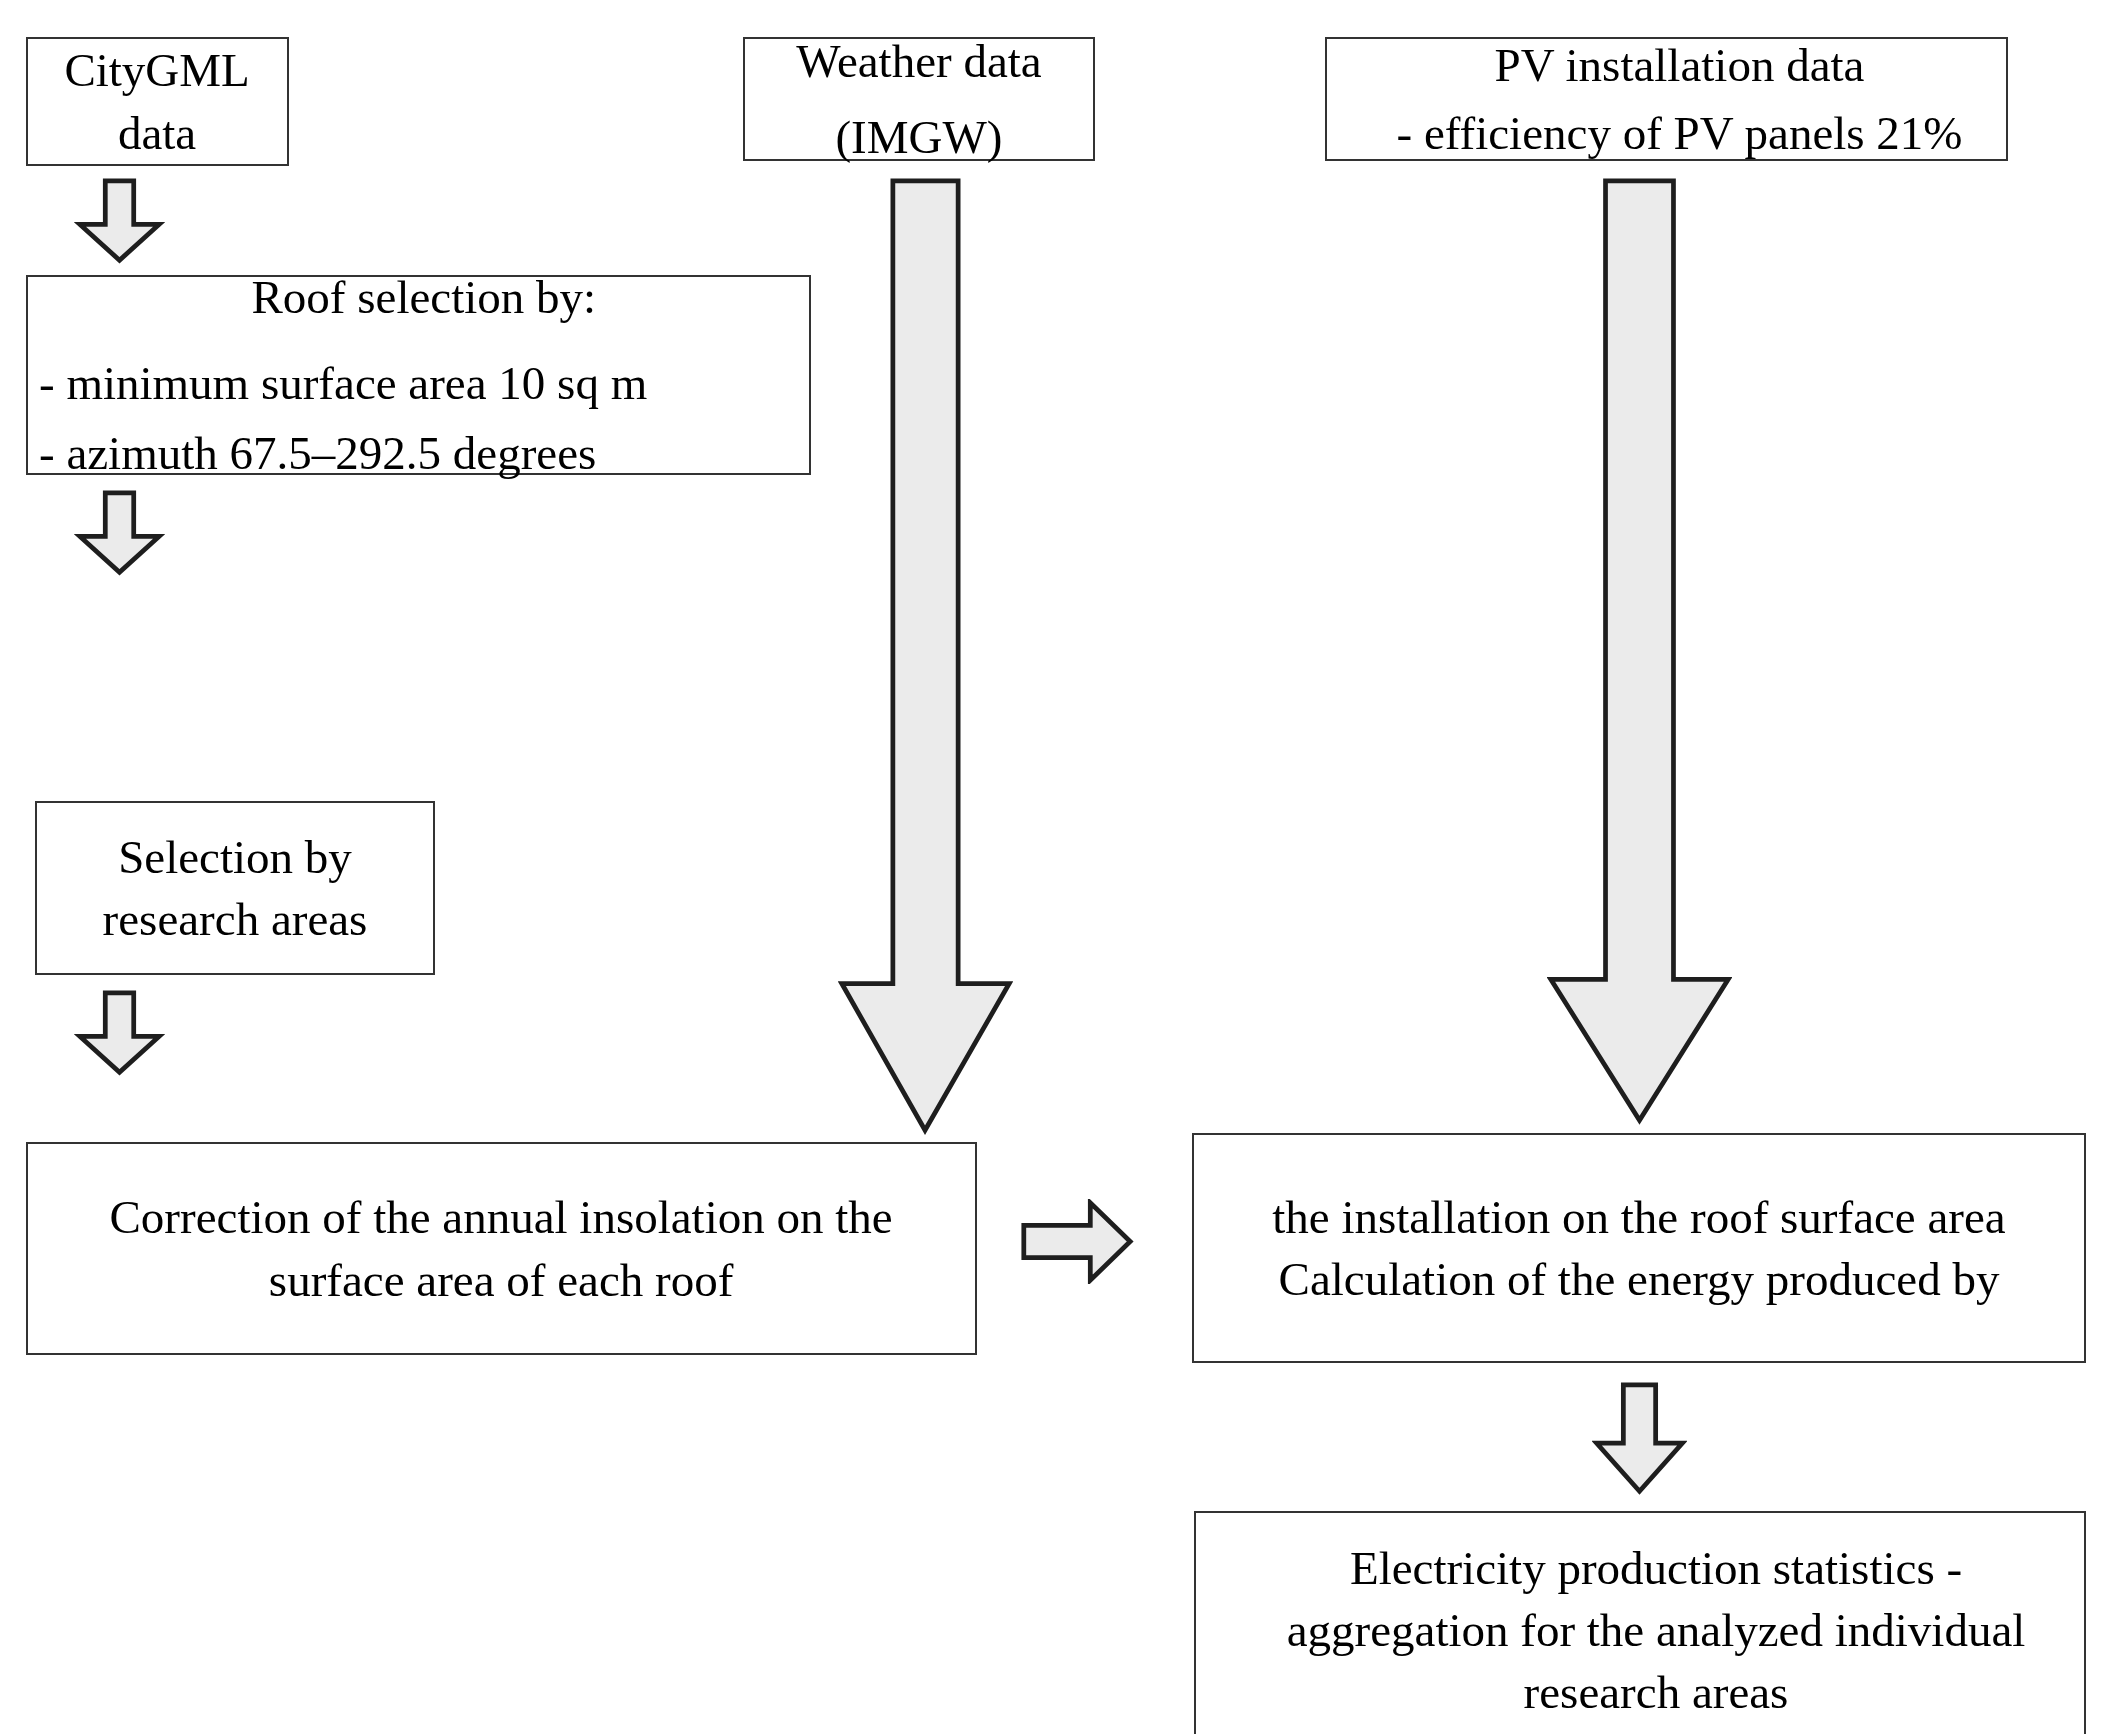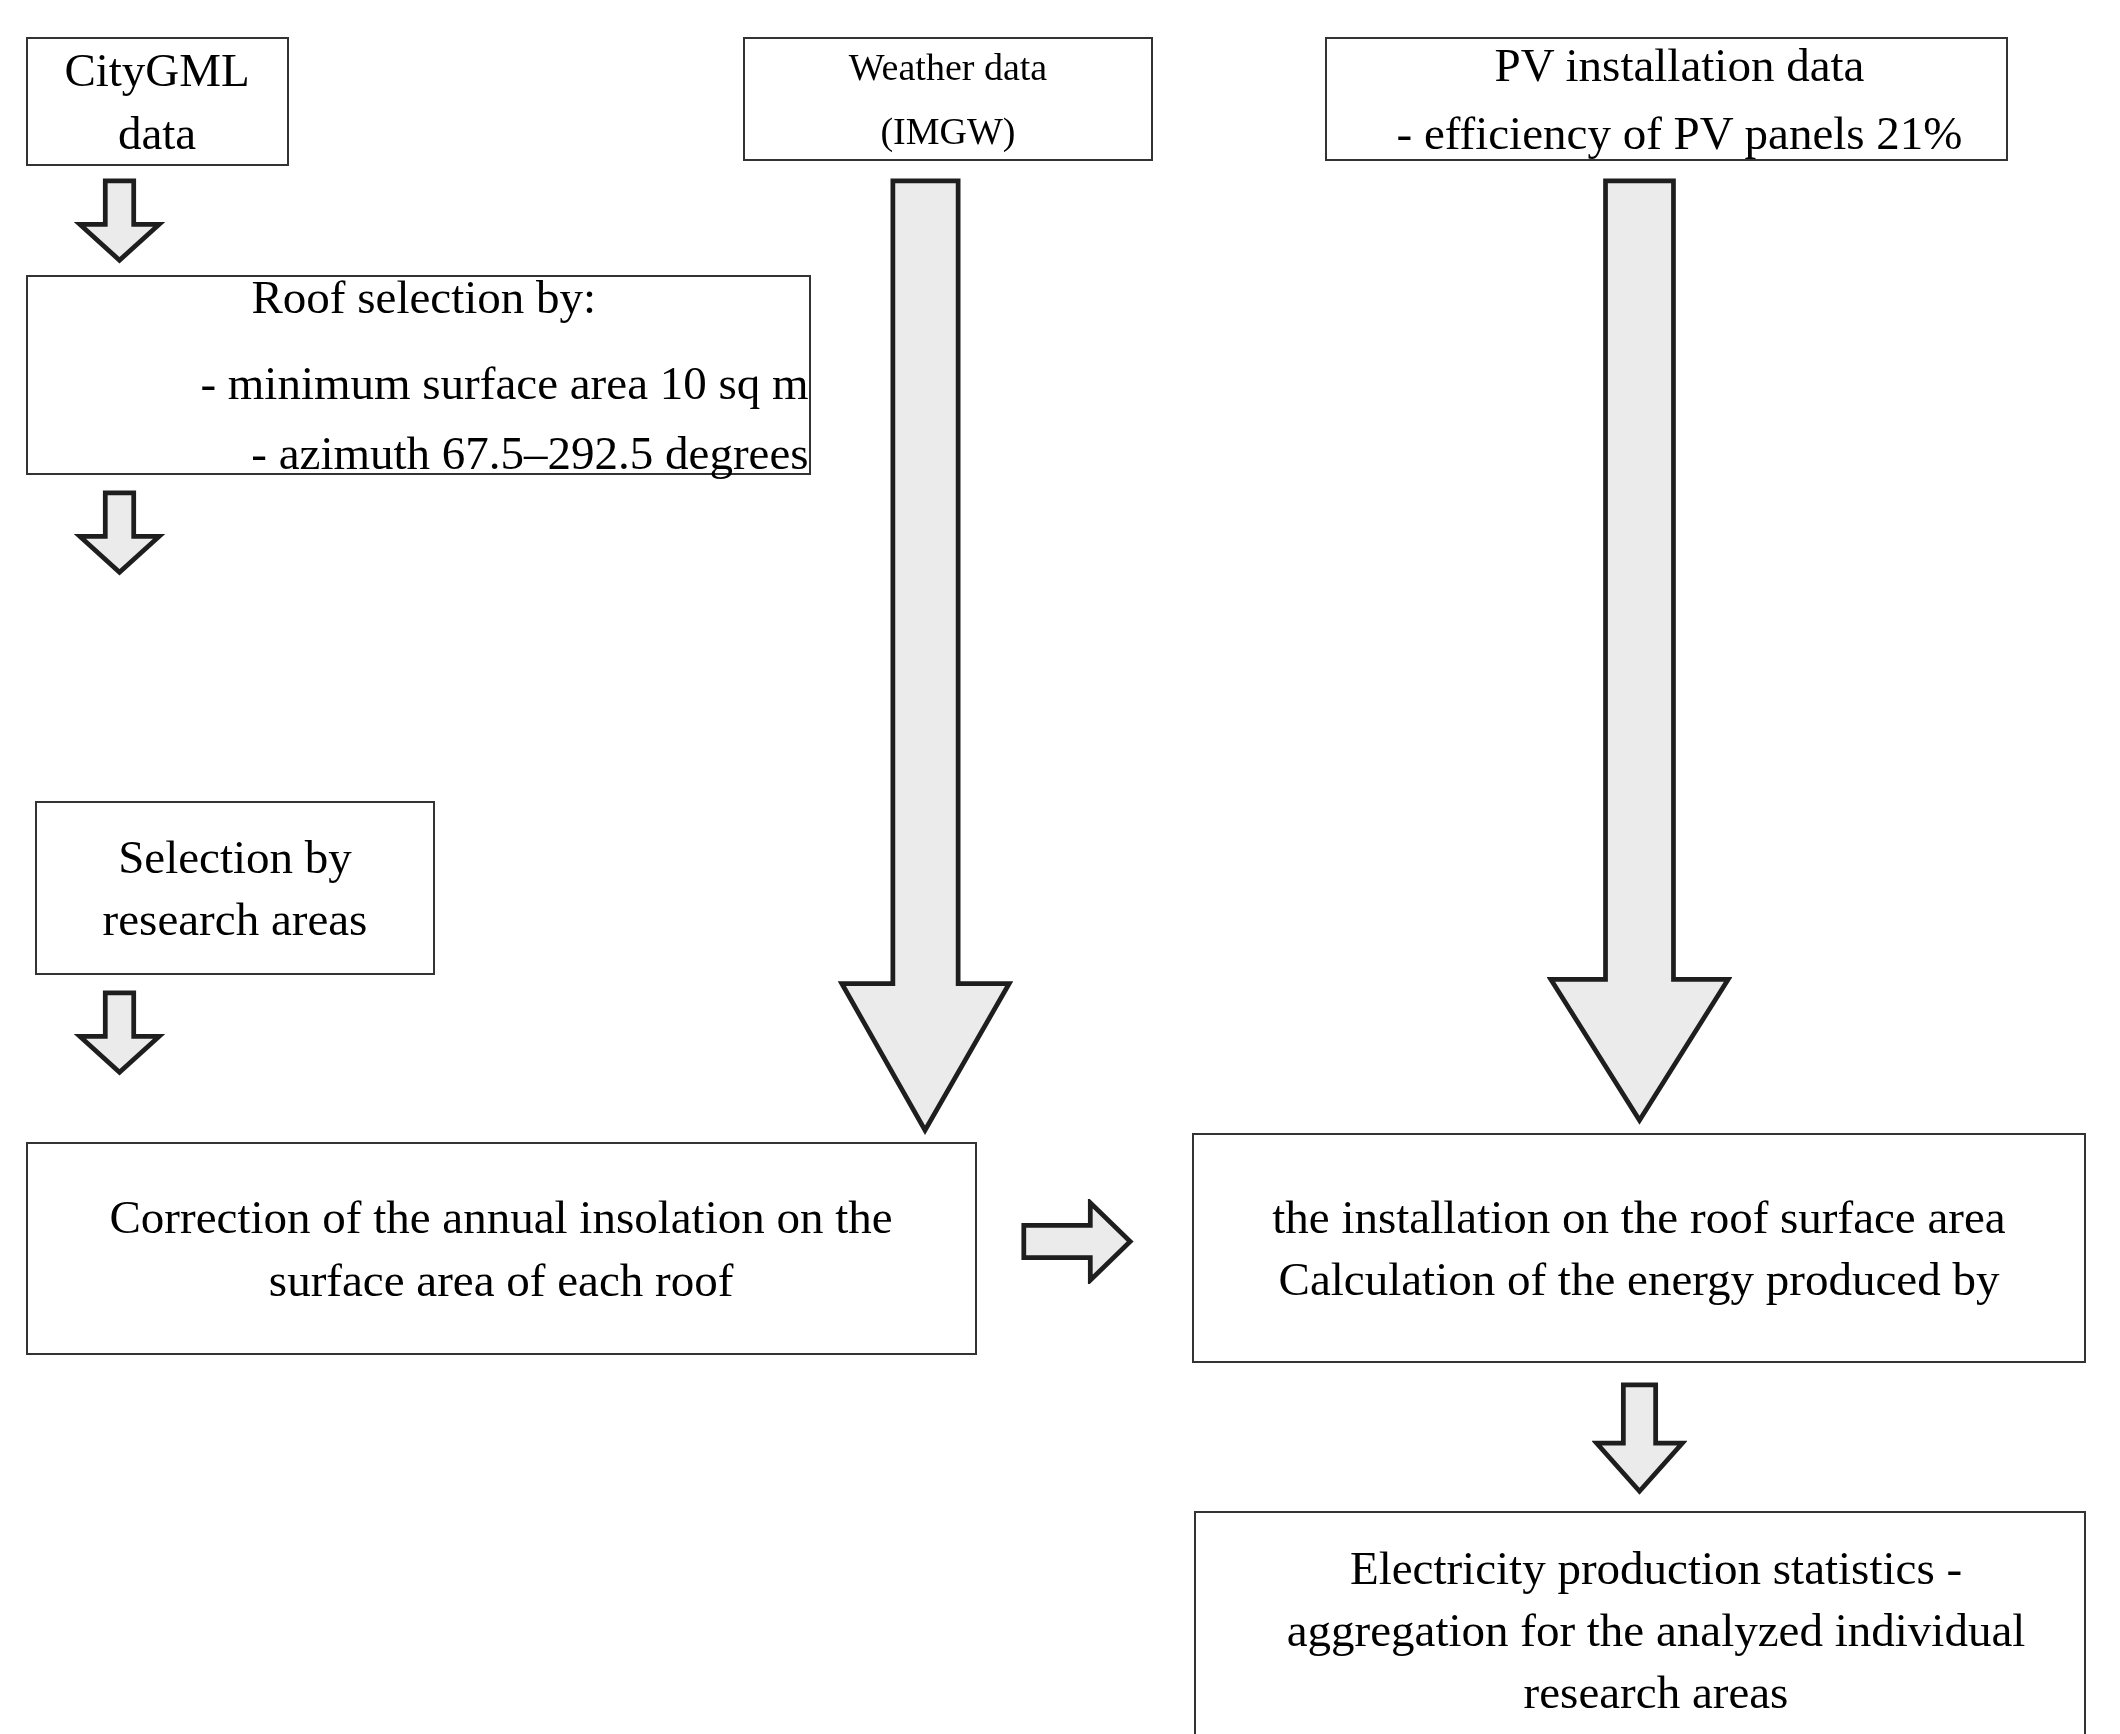--- a/index.html
+++ b/index.html
@@ -28,32 +28,32 @@
     justify-content: center;
     color: #000000;
     line-height: 1.32;
   }
   .node .ln {
     display: block;
     white-space: nowrap;
   }
   .node.center { text-align: center; }
   .node.left-al {
-    align-items: flex-end;
+    align-items: flex-start;
     text-align: left;
     padding-left: 11.4px;
   }
   .node.left-al .ln.hdr {
     align-self: center;
     text-align: center;
   }
 
   
   #node-citygml      { left: 25.6px;   top: 19px;   width: 263px;  height: 129px; font-size: 47px; }
-  #node-weather      { left: 743px;  top: 19px;   width: 410px;  height: 124px; font-size: 38px; gap: 14px; }
+  #node-weather      { left: 743px;  top: 19px;   width: 352px;  height: 124px; font-size: 47px; gap: 14px; }
   #node-pv           { left: 1325px; top: 19px;   width: 683px;  height: 124px; font-size: 47px; padding-left: 26px; }
   #node-roof         { left: 25.6px;   top: 257px;  width: 785px;  height: 200px; font-size: 47px; }
   #node-research     { left: 35px;   top: 783px;  width: 400px;  height: 174px; font-size: 47px; text-align: right; }
   #node-correction   { left: 25.6px;   top: 1124px; width: 951px; height: 213px; font-size: 47px; }
   #node-calculation  { left: 1192px; top: 1115px; width: 894px;  height: 230px; font-size: 47px; }
   #node-electricity  { left: 1194px; top: 1493px; width: 892px;  height: 238px; font-size: 47px; padding-left: 32px; }
 
   #node-roof .ln.hdr { margin-bottom: 17px; }
   #node-roof .ln.itm { margin-top: 7.6px; }
   #node-pv .ln + .ln { margin-top: 5.7px; }

